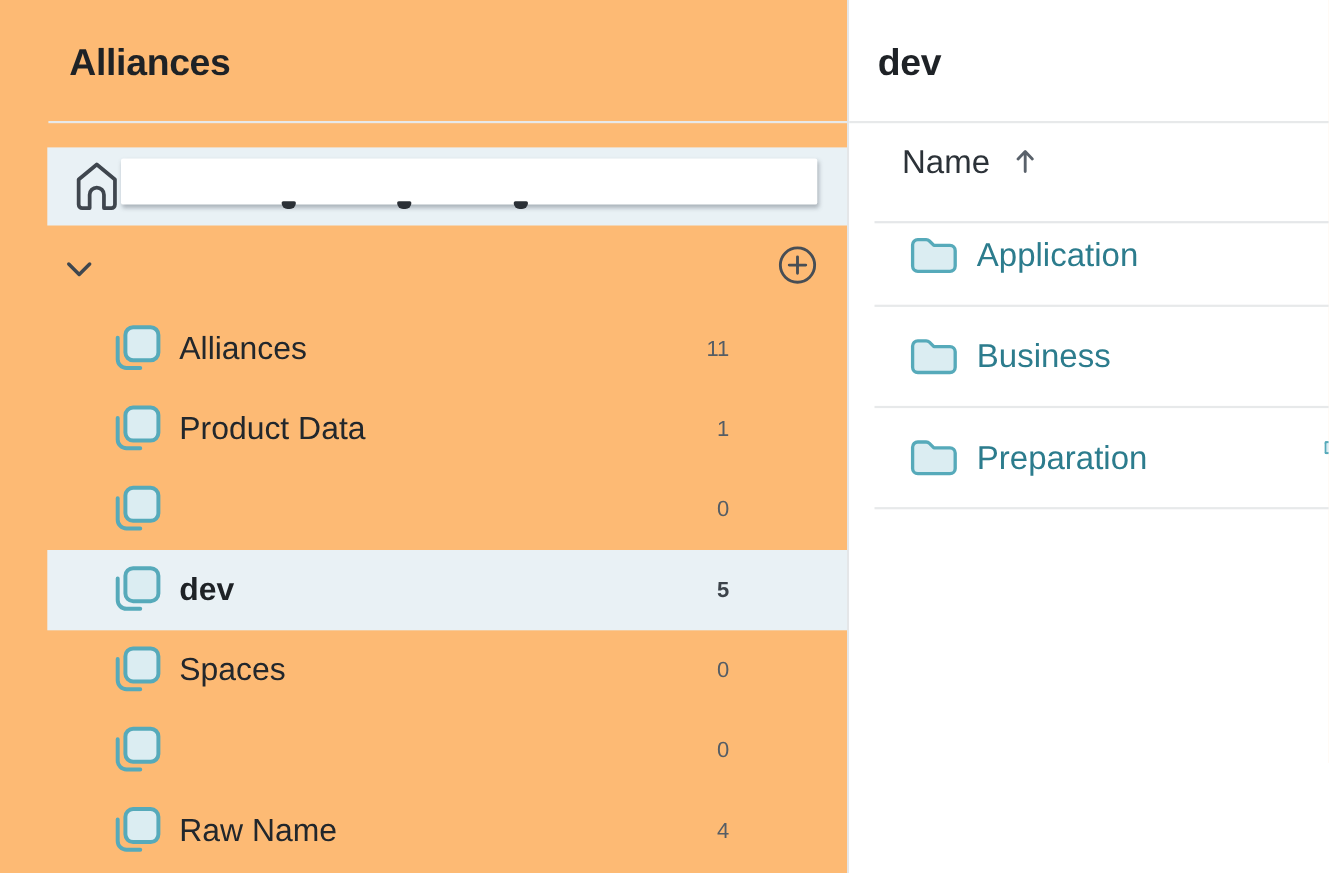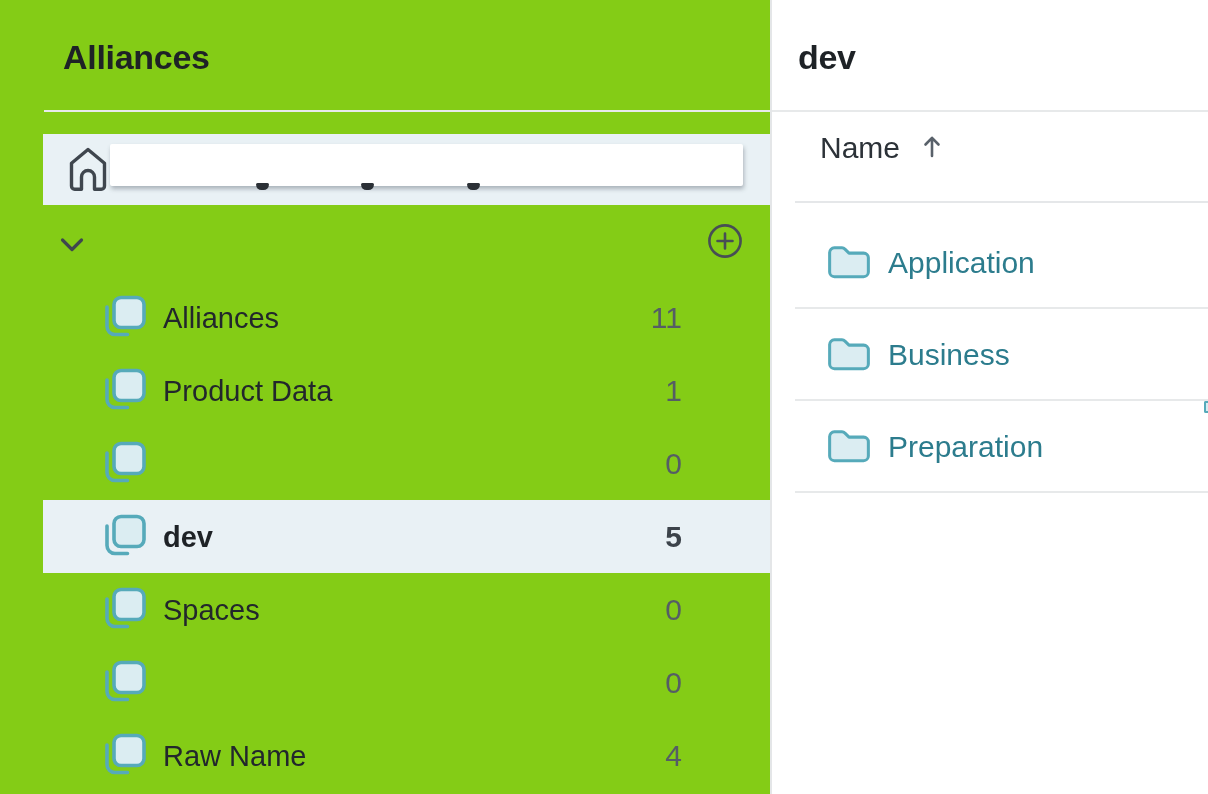--- a/index.html
+++ b/index.html
@@ -6,21 +6,21 @@
   html,body { width:1208px; height:794px; overflow:hidden; }
   body {
     font-family:"Liberation Sans", sans-serif;
     background:#ffffff;
     color:#22272c;
     position:relative;
   }
   .page { position:absolute; inset:0; width:1208px; height:794px; }
 
   
-  .sidebar { position:absolute; left:0; top:0; width:770px; height:794px; background:#84cc16; }
+  .sidebar { position:absolute; left:0; top:0; width:770px; height:794px; background:#fdba74; }
   .panel-title {
     position:absolute; top:38px; font-size:34px; font-weight:700;
     color:#1e2226; letter-spacing:-0.3px;
   }
   .sidebar .panel-title { left:63px; }
   .title-divider { position:absolute; top:110px; height:2px; background:#e7e9ea; }
   .sidebar .title-divider { left:44px; width:726px; }
 
   .home-row {
     position:absolute; left:43px; top:134px; width:727px; height:71px;
@@ -50,41 +50,41 @@
   .space-list { position:absolute; left:43px; top:281px; width:727px; }
   .space-row { position:relative; height:73px; }
   .space-row.selected { background:#e9f1f5; }
   .space-icon-box { position:absolute; left:57px; top:12px; width:48px; height:48px; }
   .space-label {
     position:absolute; left:120px; top:50%; transform:translateY(-50%);
     font-size:29px; color:#22272c; white-space:nowrap;
   }
   .space-row.selected .space-label { font-weight:700; color:#1e2226; }
   .space-count {
-    position:absolute; right:88px; top:50%; transform:translateY(-50%);
-    font-size:30px; color:#555d65;
+    position:absolute; right:107px; top:50%; transform:translateY(-50%);
+    font-size:20px; color:#555d65;
   }
   .space-row.selected .space-count { font-weight:700; color:#3c434a; }
 
   
   .v-divider { position:absolute; left:770px; top:0; width:2px; height:794px; background:#e4e6e8; }
 
   
   .main { position:absolute; left:772px; top:0; width:436px; height:794px; background:#ffffff; }
   .main .panel-title { left:26px; }
   .main .title-divider { left:0; width:436px; }
 
   .table-header { position:absolute; left:0; top:128px; width:380px; height:46px; }
   .name-header-label {
     position:absolute; left:48px; top:3px; font-size:30px; font-weight:500; color:#2c3238;
   }
   .sort-arrow-box { position:absolute; left:150px; top:5px; width:20px; height:26px; }
   .header-underline { position:absolute; left:23px; top:201px; width:413px; height:2px; background:#e5e7e9; }
 
-  .folder-table { position:absolute; left:0; top:217px; width:368px; }
+  .folder-table { position:absolute; left:0; top:187px; width:368px; }
   .folder-row { position:relative; height:92px; }
   .folder-row .row-divider {
     position:absolute; left:23px; bottom:0; width:413px; height:2px; background:#e7e9ea;
   }
   .folder-icon-box { position:absolute; left:55px; top:28px; width:44px; height:34px; }
   .folder-link {
     position:absolute; left:116px; top:50%; transform:translateY(-50%);
     font-size:30px; color:#2c7c8d; text-decoration:none; white-space:nowrap; cursor:pointer;
   }
   .edge-artifact {

